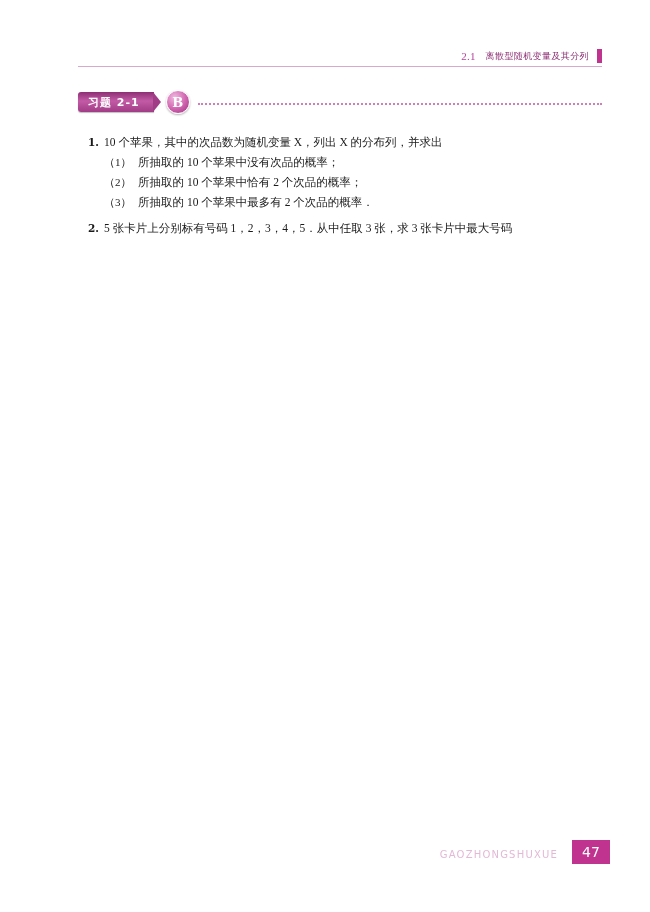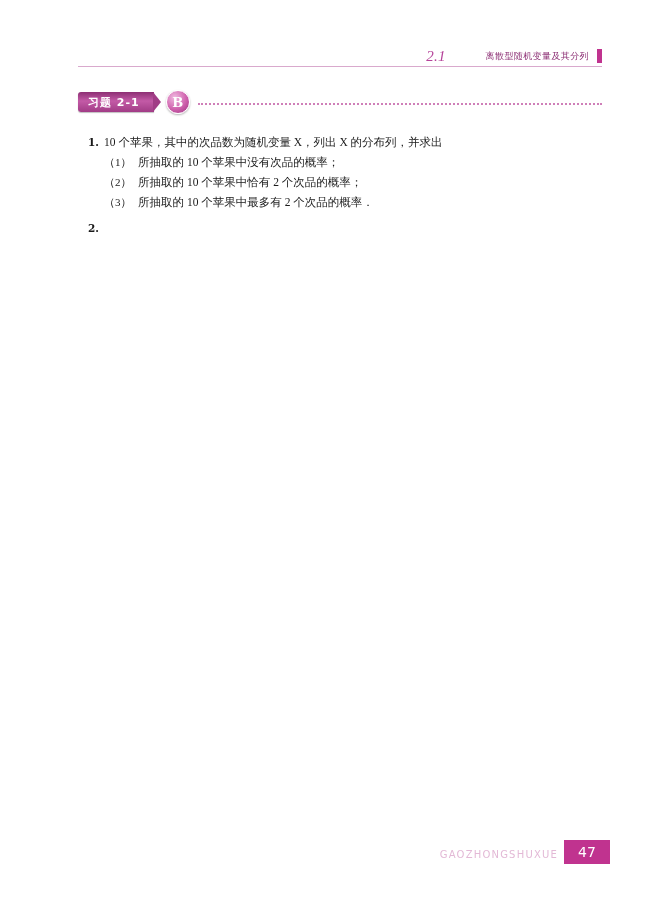--- a/index.html
+++ b/index.html
@@ -19,33 +19,31 @@
   .runhead {
     position: absolute;
     top: 48px;
     right: 48px;
     display: flex;
     align-items: center;
     height: 16px;
   }
   .runhead .sec-no {
     font-family: "Liberation Serif", serif;
-    font-style: italic;
-    font-size: 15px;
+    font-size: 11px;
     color: #b6439a;
     margin-right: 10px;
     letter-spacing: 0.2px;
   }
   .runhead .sec-title {
     font-family: Liberation Serif, serif;
     font-size: 9px;
     color: #8c2f74;
     letter-spacing: 0.4px;
     margin-right: 8px;
-    margin-left: 30px;
   }
   .runhead .bar {
     width: 5px;
     height: 14px;
     background: #c0338f;
   }
   .runhead-rule {
     position: absolute;
     top: 66px;
     left: 78px;
@@ -186,21 +184,21 @@
     bottom: 4px;
     font-family: "DejaVu Sans", sans-serif;
     font-size: 10px;
     letter-spacing: 1.2px;
     color: #e3b9d6;
   }
   .folio {
     position: absolute;
     right: 40px;
     bottom: 0;
-    width: 46px;
+    width: 38px;
     height: 24px;
     background: #c0338f;
     color: #ffffff;
     font-family: "DejaVu Sans", sans-serif;
     font-size: 14px;
     display: flex;
     align-items: center;
     justify-content: center;
   }
 </style>
@@ -245,20 +243,21 @@
           <span class="sub-label">（3）</span>
           <span class="sub-text">所抽取的 10 个苹果中最多有 2 个次品的概率．</span>
         </div>
       </div>
     </div>
   </div>
 
   <div class="prob">
     <div class="prob-num">2.</div>
     <div class="prob-body">
+      <p>5 张卡片上分别标有号码 1，2，3，4，5．从中任取 3 张，求 3 张卡片中最大号码</p>
     </div>
   </div>
 
 </div>
 
 <div class="footer">
   <span class="footer-word">GAOZHONGSHUXUE</span>
   <span class="folio">47</span>
 </div>
 

